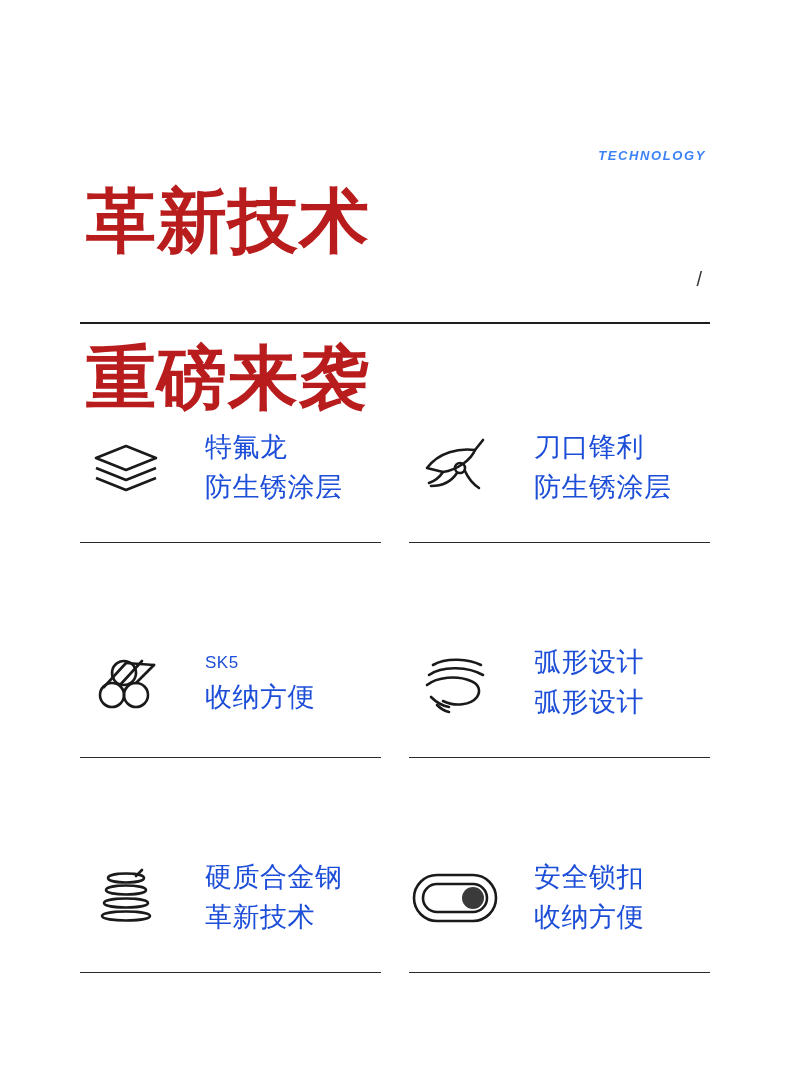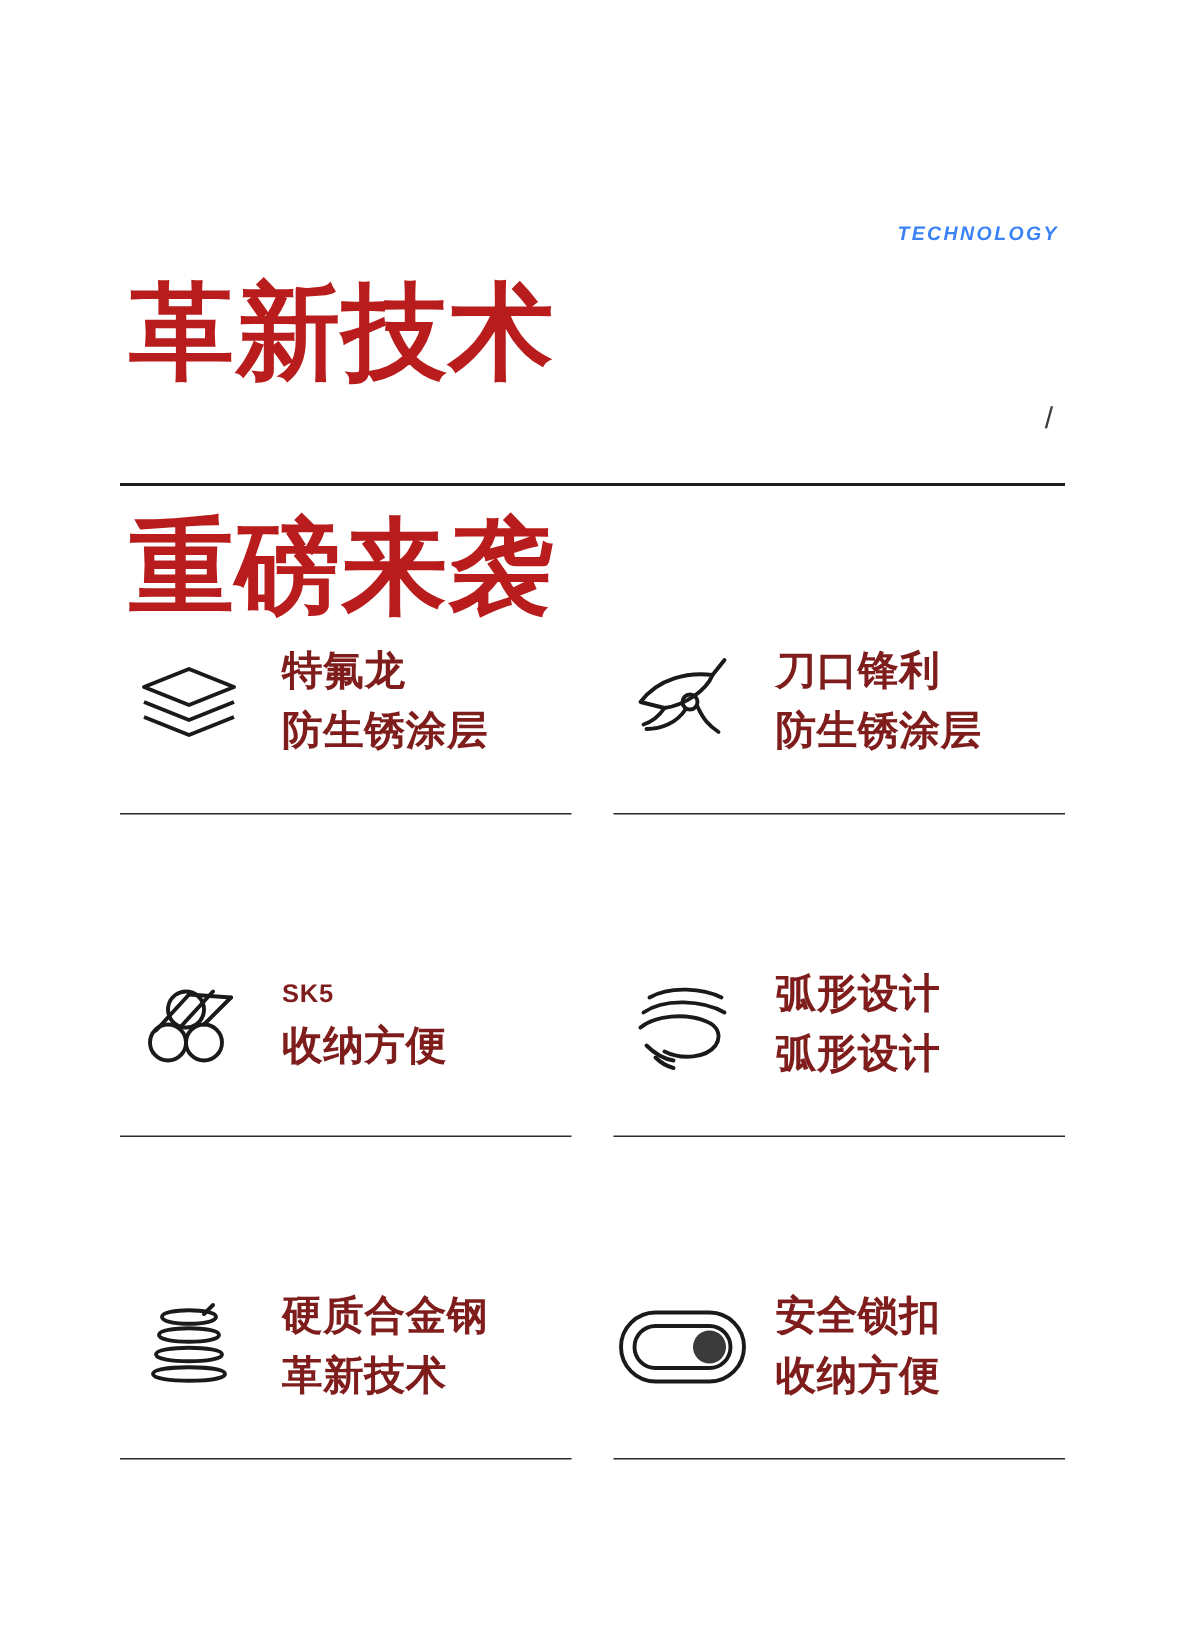--- a/index.html
+++ b/index.html
@@ -106,25 +106,26 @@
     display: block;
   }
   .labels {
     display: flex;
     flex-direction: column;
     justify-content: center;
     gap: 10px;
   }
   .label-line {
     font-size: 27px;
-    font-weight: 700;
+    font-weight: 400;
     letter-spacing: 0.5px;
-    color: #7f1d1d;
+    color: #1d4ed8;
     line-height: 1.1;
     white-space: nowrap;
+    margin-left: 17px;
   }
   .label-line.latin {
     font-size: 17px;
     letter-spacing: 0.5px;
   }
 </style>
 </head>
 <body>
 
 <div class="page">

